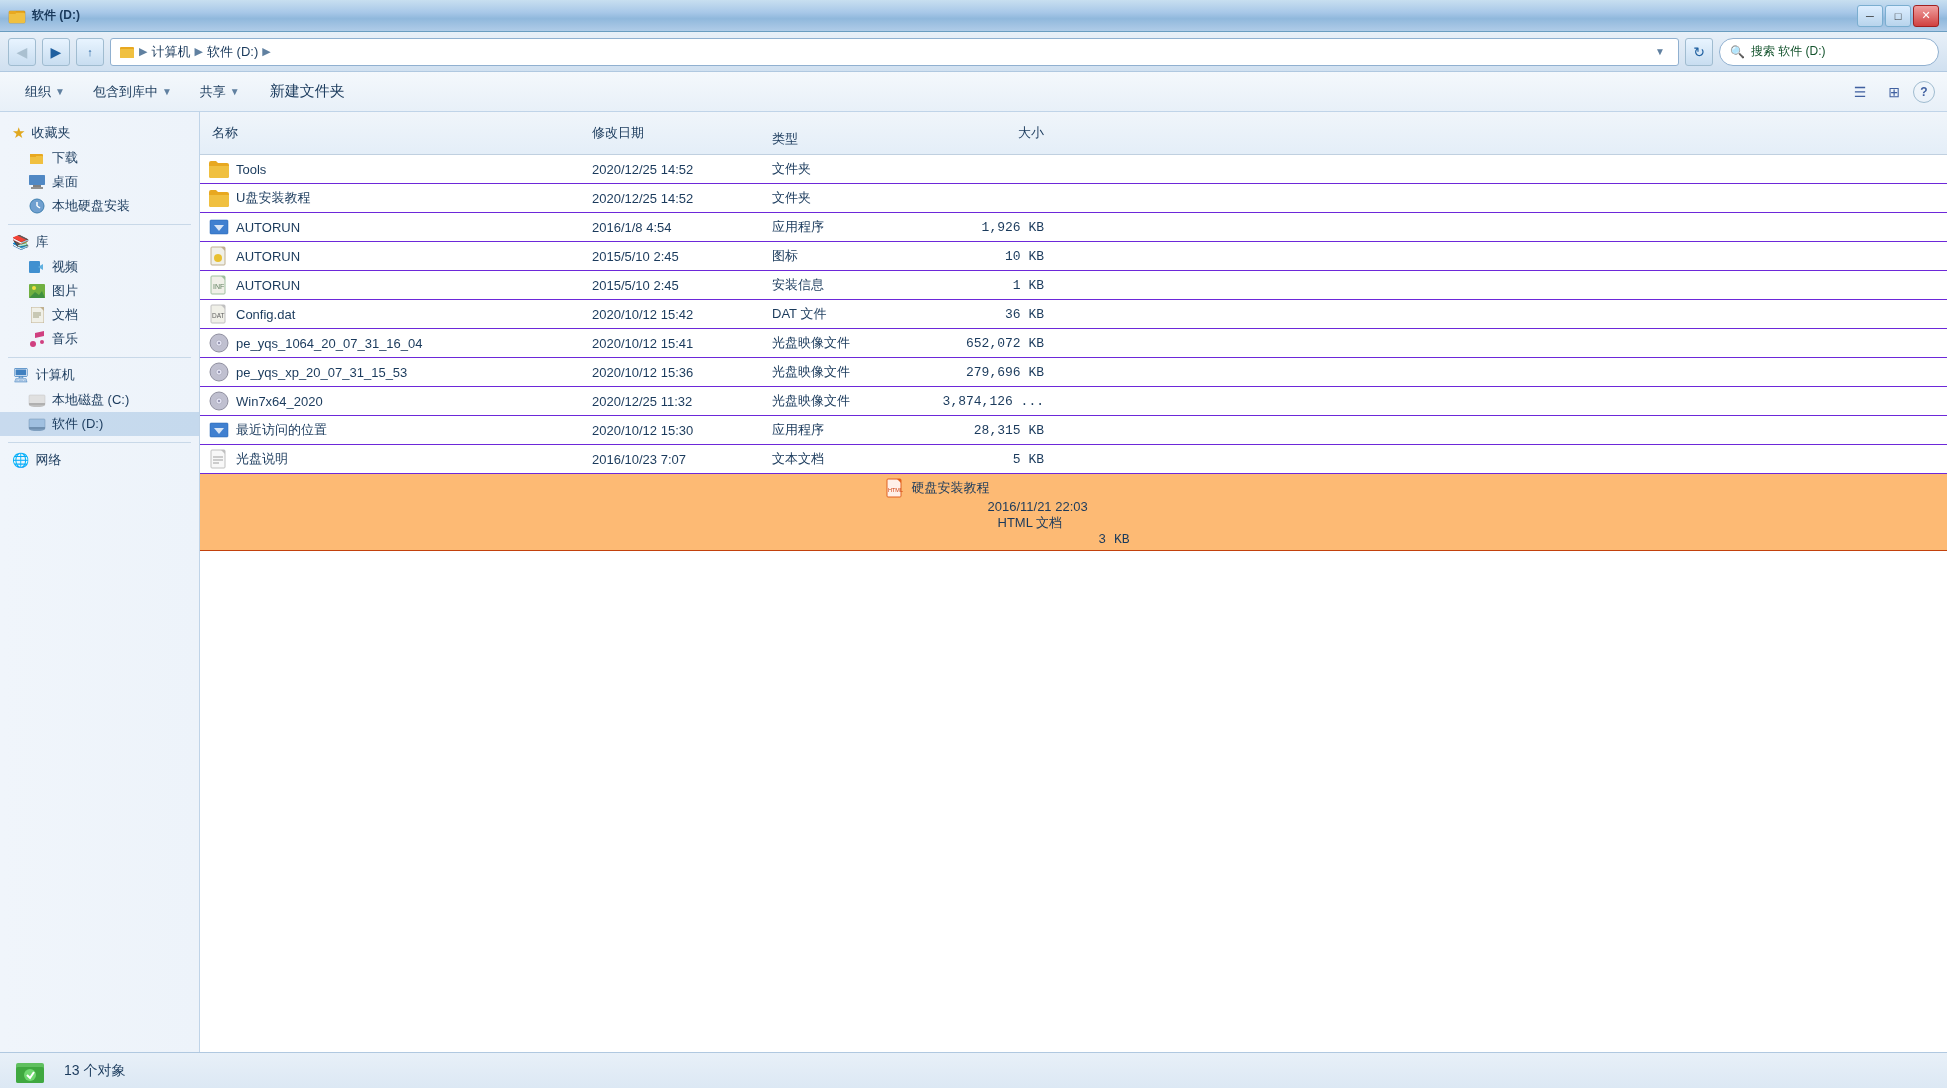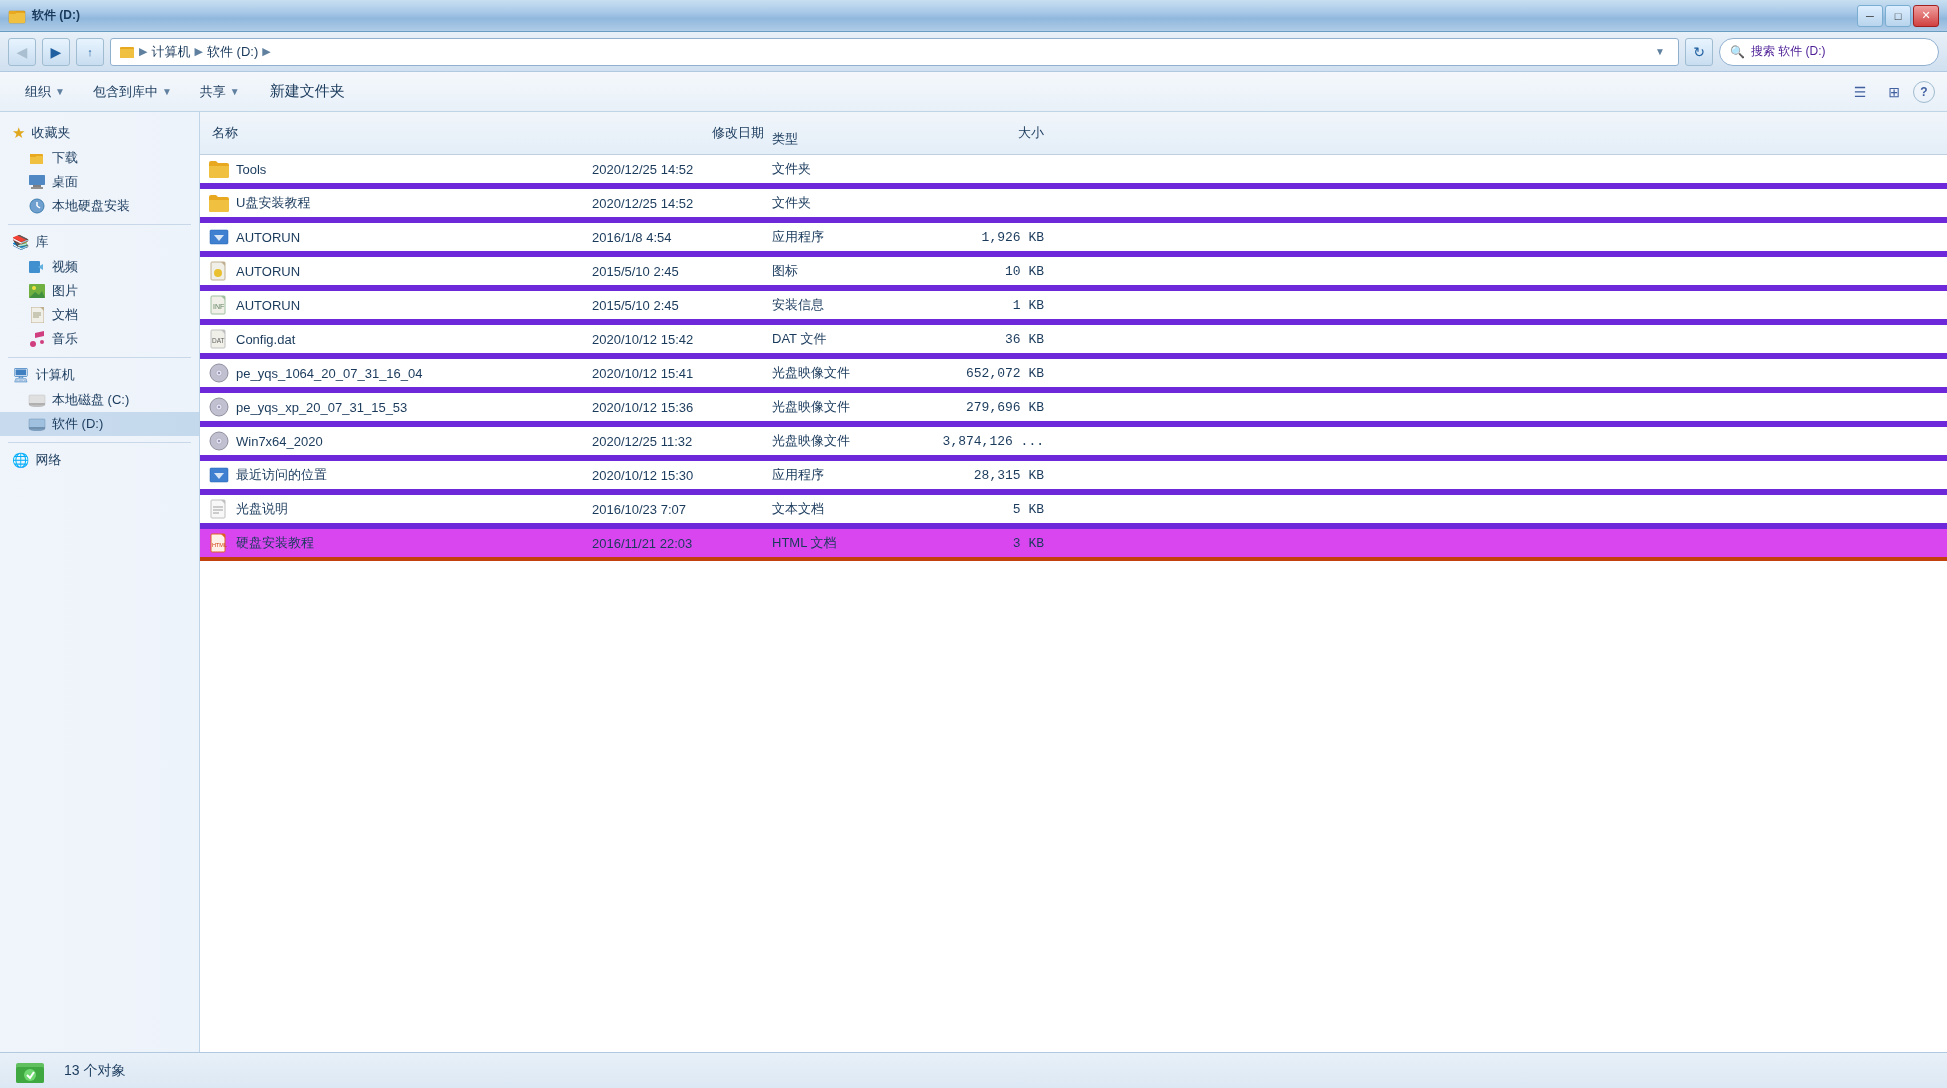--- a/index.html
+++ b/index.html
@@ -295,21 +295,20 @@
       color: #1a3a5c;
       padding: 2px 4px;
       cursor: pointer;
     }
     .col-date {
       width: 180px;
       font-size: 13px;
       color: #1a3a5c;
       padding: 2px 4px;
       cursor: pointer;
-      text-align: right;
     }
     .col-type {
       width: 160px;
       font-size: 13px;
       color: #1a3a5c;
       padding: 2px 4px;
       cursor: pointer;
       margin-top: 12px;
     }
     .col-size {
@@ -317,26 +316,27 @@
       font-size: 13px;
       color: #1a3a5c;
       padding: 2px 4px;
       text-align: right;
       cursor: pointer;
     }
     .file-row {
       display: flex;
       align-items: center;
       padding: 3px 8px;
-      border-bottom: 6px solid #6d28d9;
+      border-bottom: 1px solid #6d28d9;
       cursor: pointer;
     }
     .file-row.selected {
-      background: #d946ef;
-      border-bottom: 4px solid #c2410c;
+      background: #fdba74;
+      border-bottom: 1px solid #c2410c;
+      flex-direction: column;
     }
     .file-name-cell {
       width: 380px;
       display: flex;
       align-items: center;
       gap: 6px;
       font-size: 13px;
       color: #1a3a5c;
     }
     .file-icon {
@@ -431,21 +431,21 @@
     <span class="path-separator">▶</span>
     <span class="path-item">计算机</span>
     <span class="path-separator">▶</span>
     <span class="path-item">软件 (D:)</span>
     <span class="path-separator">▶</span>
     <div class="path-dropdown">▼</div>
   </div>
   <button class="refresh-btn">↻</button>
   <div class="search-box">
     <span style="color:#7090b0;">🔍</span>
-    <span style="color:#4c1d95; font-size:12px;text-align:center;">搜索 软件 (D:)</span>
+    <span style="color:#14532d; font-size:12px;text-align:center;">搜索 软件 (D:)</span>
   </div>
 </div>
 
 <div class="toolbar">
   <button class="toolbar-btn">
     <span>组织</span>
     <span class="toolbar-chevron">▼</span>
   </button>
   <button class="toolbar-btn">
     <span>包含到库中</span>

